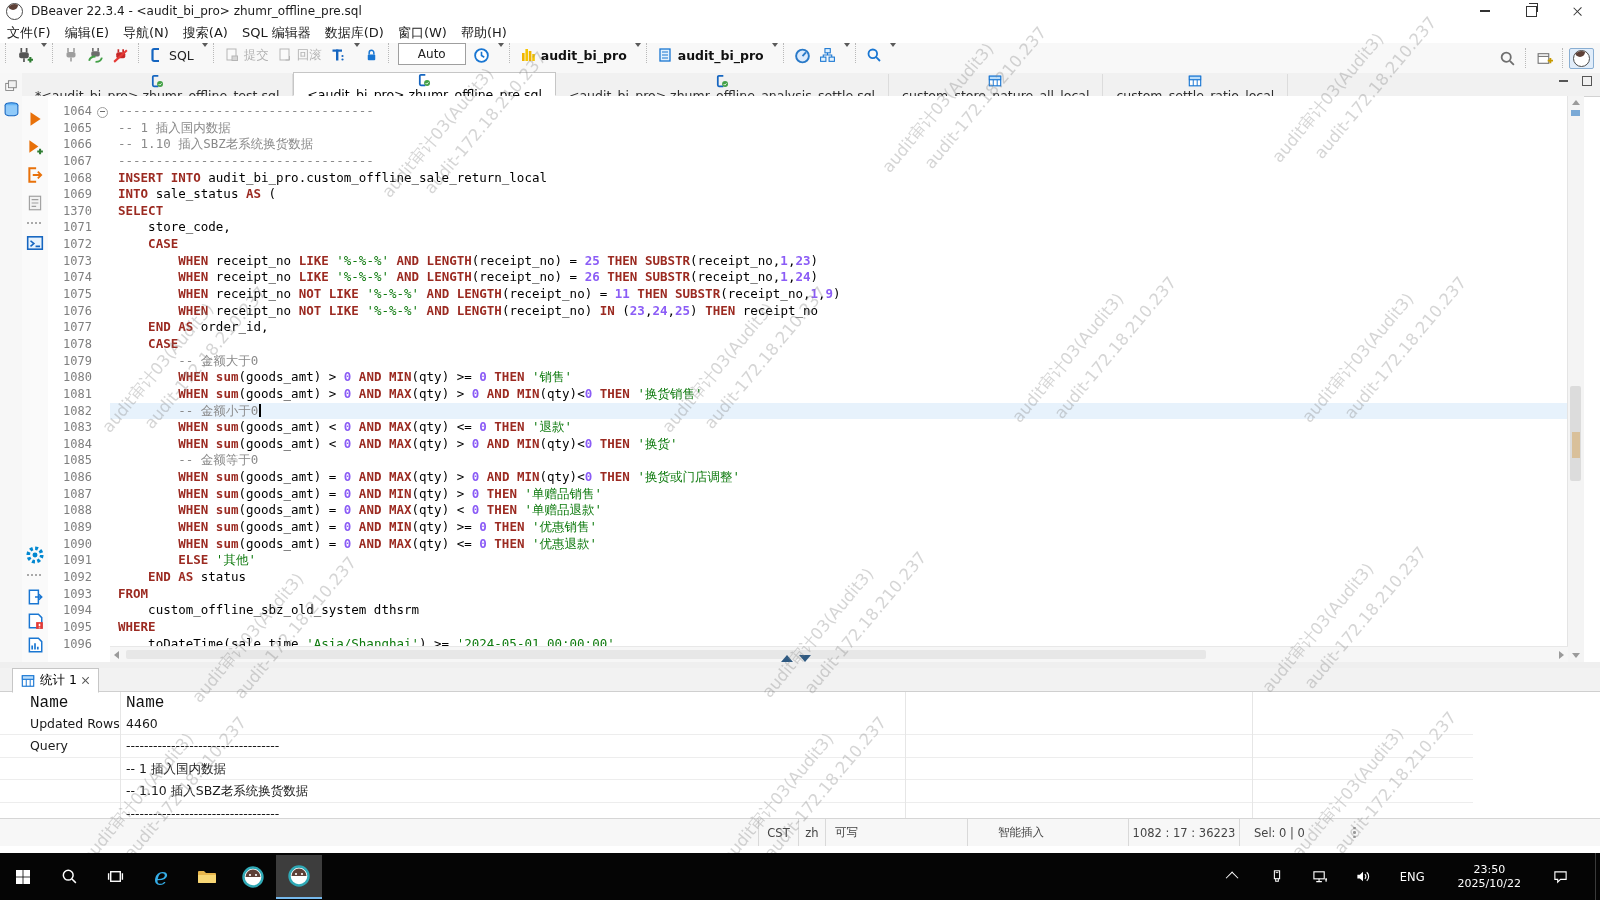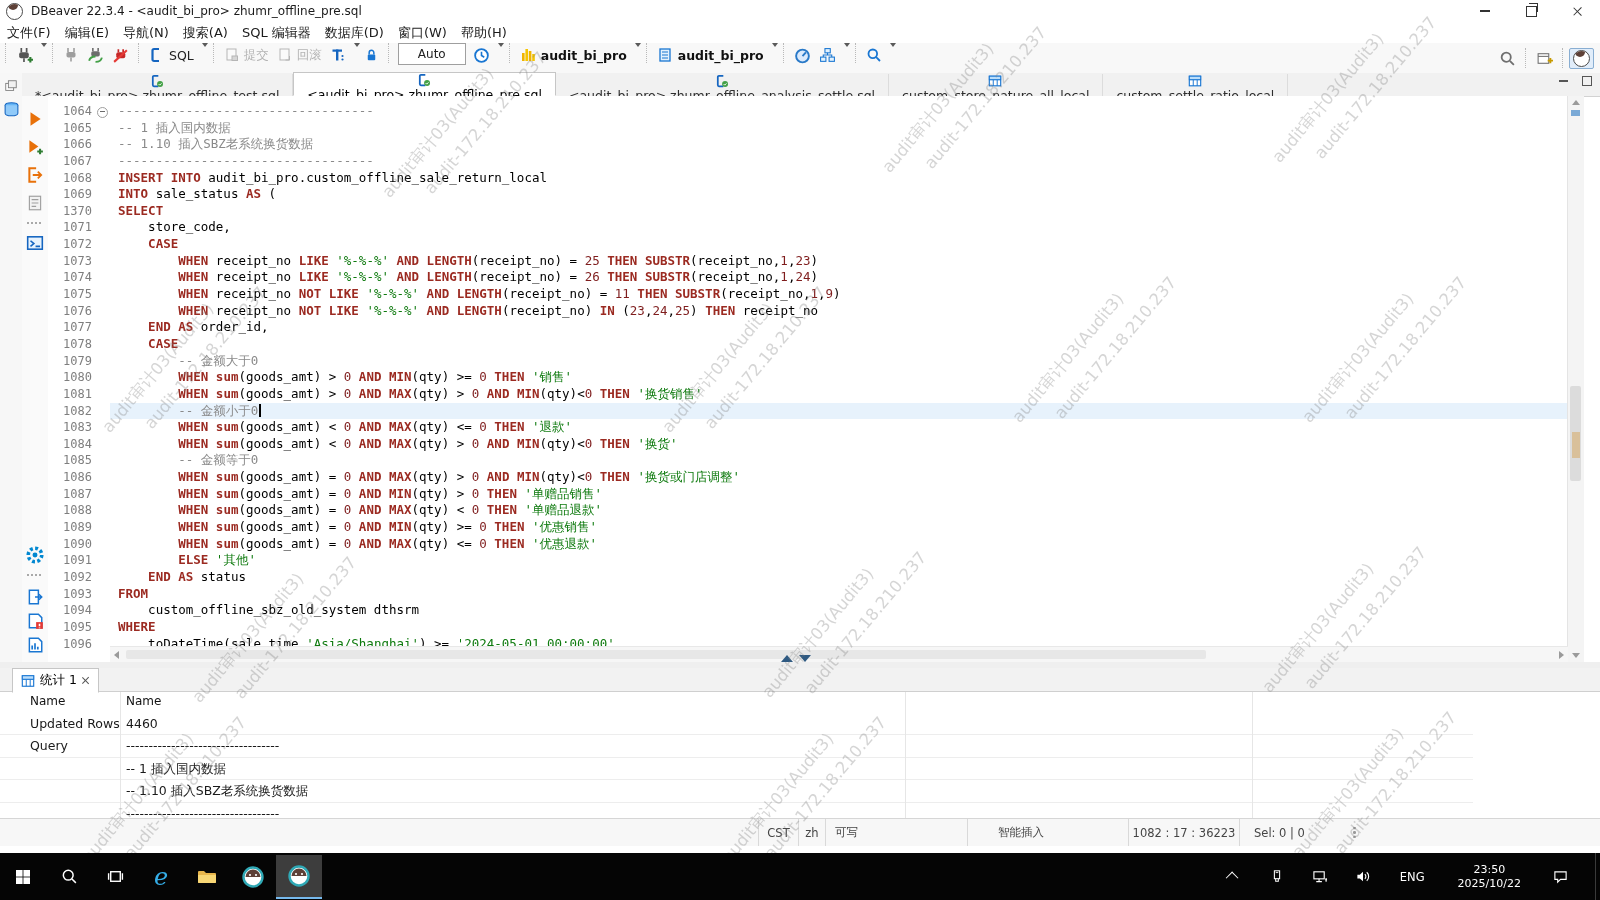--- a/index.html
+++ b/index.html
@@ -54,21 +54,21 @@
   .gutter{position:absolute;left:0;top:7px;width:62px;font-family:"DejaVu Sans Mono","Liberation Mono",monospace;font-size:12px;color:#7e7e7e;}
   .gline{position:relative;height:16.65px;line-height:16.65px;text-align:right;padding-right:18px;}
   .fold{position:absolute;right:2px;top:3.5px;width:9px;height:9px;border:1px solid #9e9e9e;border-radius:50%;background:#fff;}
   .fold::before{content:"";position:absolute;left:1.5px;top:3.5px;width:5px;height:1px;background:#6b6b6b;}
   .codearea{position:absolute;left:62px;top:7px;right:16px;font-family:"DejaVu Sans Mono","Liberation Mono",monospace;font-size:12.5px;}
   .cline{height:16.65px;line-height:16.65px;white-space:pre;padding-left:8px;}
   .cline.current{background:#e7f2fc;}
   .tk-k{color:#9b2a21;font-weight:bold;}
   .tk-t{color:#000;}
   .tk-s{color:#0e7a0e;}
-  .tk-n{color:#7f1d1d;}
+  .tk-n{color:#8b5cf6;font-weight:bold;}
   .tk-c{color:#8a8a8a;}
   .text-caret{display:inline-block;width:1.5px;height:13px;background:#000;vertical-align:-2px;margin-left:1px;}
   
   .vscroll{position:absolute;right:0;top:0;width:16px;height:566px;background:#f4f4f4;border-left:1px solid #e4e4e4;}
   .vthumb{position:absolute;left:2px;top:290px;width:11px;height:95px;background:#dcdcdc;border-radius:2px;}
   .vmark-blue{position:absolute;left:3px;top:4px;width:9px;height:6px;background:#7aa9d6;}
   .vmark-tan{position:absolute;left:4px;top:336px;width:8px;height:26px;background:#d9c09a;}
   .varrow{position:absolute;left:4px;width:0;height:0;border-left:4px solid transparent;border-right:4px solid transparent;}
   .hscroll{position:absolute;left:62px;right:16px;bottom:0;height:15px;background:#f6f6f6;border-top:1px solid #e8e8e8;z-index:6;}
   .hthumb{position:absolute;left:16px;top:3px;width:1080px;height:9px;background:#e7e7e7;border-radius:2px;}
@@ -76,21 +76,21 @@
   .harrow.left{left:4px;border-right:5px solid #9a9a9a;}
   .harrow.right{right:4px;border-left:5px solid #9a9a9a;}
   
   .sash{position:absolute;left:0;top:662px;width:1600px;height:6px;background:#efefef;z-index:7;}
   .sash-tri-up{position:absolute;left:781px;top:-7px;width:0;height:0;border-left:6px solid transparent;border-right:6px solid transparent;border-bottom:7px solid #2f5a82;}
   .sash-tri-down{position:absolute;left:799px;top:-7px;width:0;height:0;border-left:6px solid transparent;border-right:6px solid transparent;border-top:7px solid #2f5a82;}
   
   .panel{position:absolute;left:0;top:668px;width:1600px;height:150px;background:#fff;}
   .panel-tabs{position:absolute;left:0;top:0;width:1600px;height:23px;background:#f2f2f2;border-bottom:1px solid #cfcfcf;}
   .panel-tab{position:absolute;left:12px;top:0;height:23px;display:flex;align-items:center;background:#fff;border:1px solid #c6c6c6;border-bottom:1px solid #fff;padding:0 8px;font-size:12.5px;color:#000;}
-  .grid-head{position:absolute;left:0;top:24px;width:1600px;height:21px;font-size:12px;color:#111;}
+  .grid-head{position:absolute;left:0;top:24px;width:1600px;height:21px;font-size:16px;color:#111;font-family:Liberation Mono, monospace;}
   .gh-name{position:absolute;left:30px;top:2px;}
   .gh-value{position:absolute;left:126px;top:2px;}
   .stats-rows{position:absolute;left:0;top:45px;width:1473px;}
   .srow{position:relative;height:21.4px;line-height:21.4px;border-bottom:1px solid #ededed;font-size:12.5px;color:#1a1a1a;}
   .sname{position:absolute;left:30px;}
   .svalue{position:absolute;left:126px;white-space:pre;}
   .vline{position:absolute;top:24px;bottom:0;width:1px;background:#e6e6e6;}
   
   .statusbar{position:absolute;left:0;top:818px;width:1600px;height:27px;background:#f7f7f7;border-top:1px solid #d6d6d6;display:flex;align-items:stretch;font-size:11.5px;color:#454545;}
   .sb-spacer{width:758px;}

